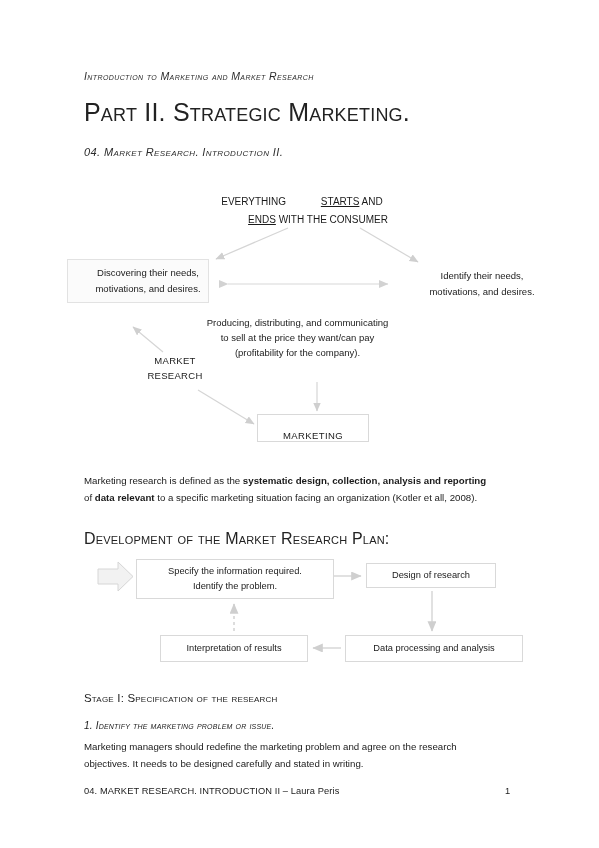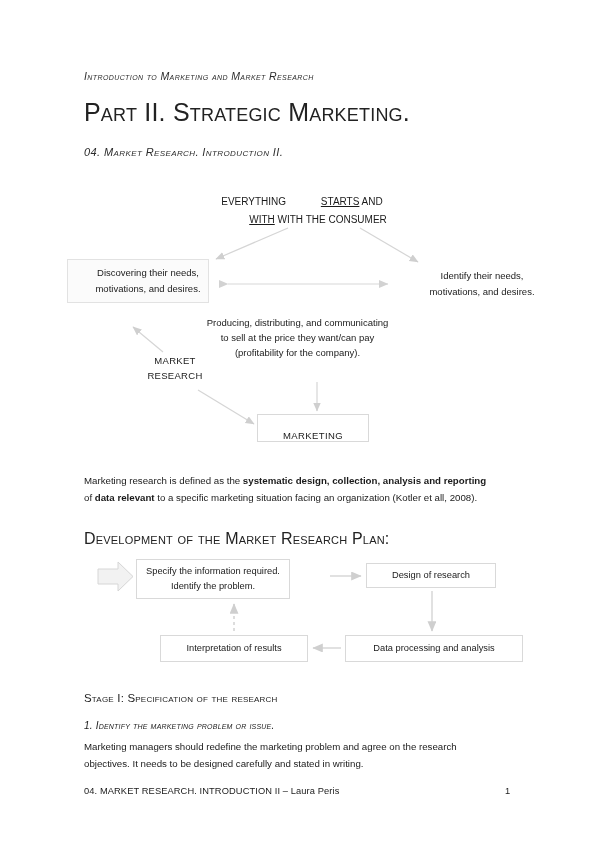--- a/index.html
+++ b/index.html
@@ -179,21 +179,21 @@
     align-items: center;
     justify-content: center;
     box-sizing: border-box;
     text-align: center;
   }
   .fc-box span {
     font-size: 9.3px;
     line-height: 15px;
     color: #1a1a1a;
   }
-  #fc-box-specify { left: 136px; top: 559px; width: 154px; height: 40px; }
+  #fc-box-specify { left: 136px; top: 559px; width: 198px; height: 40px; }
   #fc-box-design  { left: 366px; top: 563px; width: 130px; height: 25px; align-items: center; }
   #fc-box-data    { left: 345px; top: 635px; width: 178px; height: 27px; }
   #fc-box-interp  { left: 160px; top: 635px; width: 148px; height: 27px; }
 
   
   .stage-heading {
     position: absolute;
     left: 84px;
     top: 692px;
     font-size: 11.5px;
@@ -280,21 +280,21 @@
     <line x1="432" y1="591" x2="432" y2="631" stroke="#d5d5d5" stroke-width="1.4" marker-end="url(#ah)"></line>
 
     <line x1="341" y1="648" x2="313" y2="648" stroke="#d5d5d5" stroke-width="1.4" marker-end="url(#ah)"></line>
 
     <line x1="234" y1="631" x2="234" y2="604" stroke="#cfcfcf" stroke-width="1.4" stroke-dasharray="3,3" marker-end="url(#ah)"></line>
 
     <path d="M98,569 L118,569 L118,562 L133,576.5 L118,591 L118,584 L98,584 Z" fill="#f2f2f2" stroke="#d6d6d6" stroke-width="1"></path>
   </svg>
 
   <div class="d1-top-text">
-    <span>EVERYTHING </span><u>STARTS</u><span> AND </span><u>WITH</u><span> WITH THE CONSUMER</span>
+    <span>EVERYTHING </span><u>STARTS</u><span> AND </span><u>ENDS</u><span> WITH THE CONSUMER</span>
   </div>
 
   <div class="d1-left-box">
     <div class="inner">
       <div>Discovering their needs,</div>
       <div>motivations, and desires.</div>
     </div>
   </div>
 
   <div class="d1-right-text">

